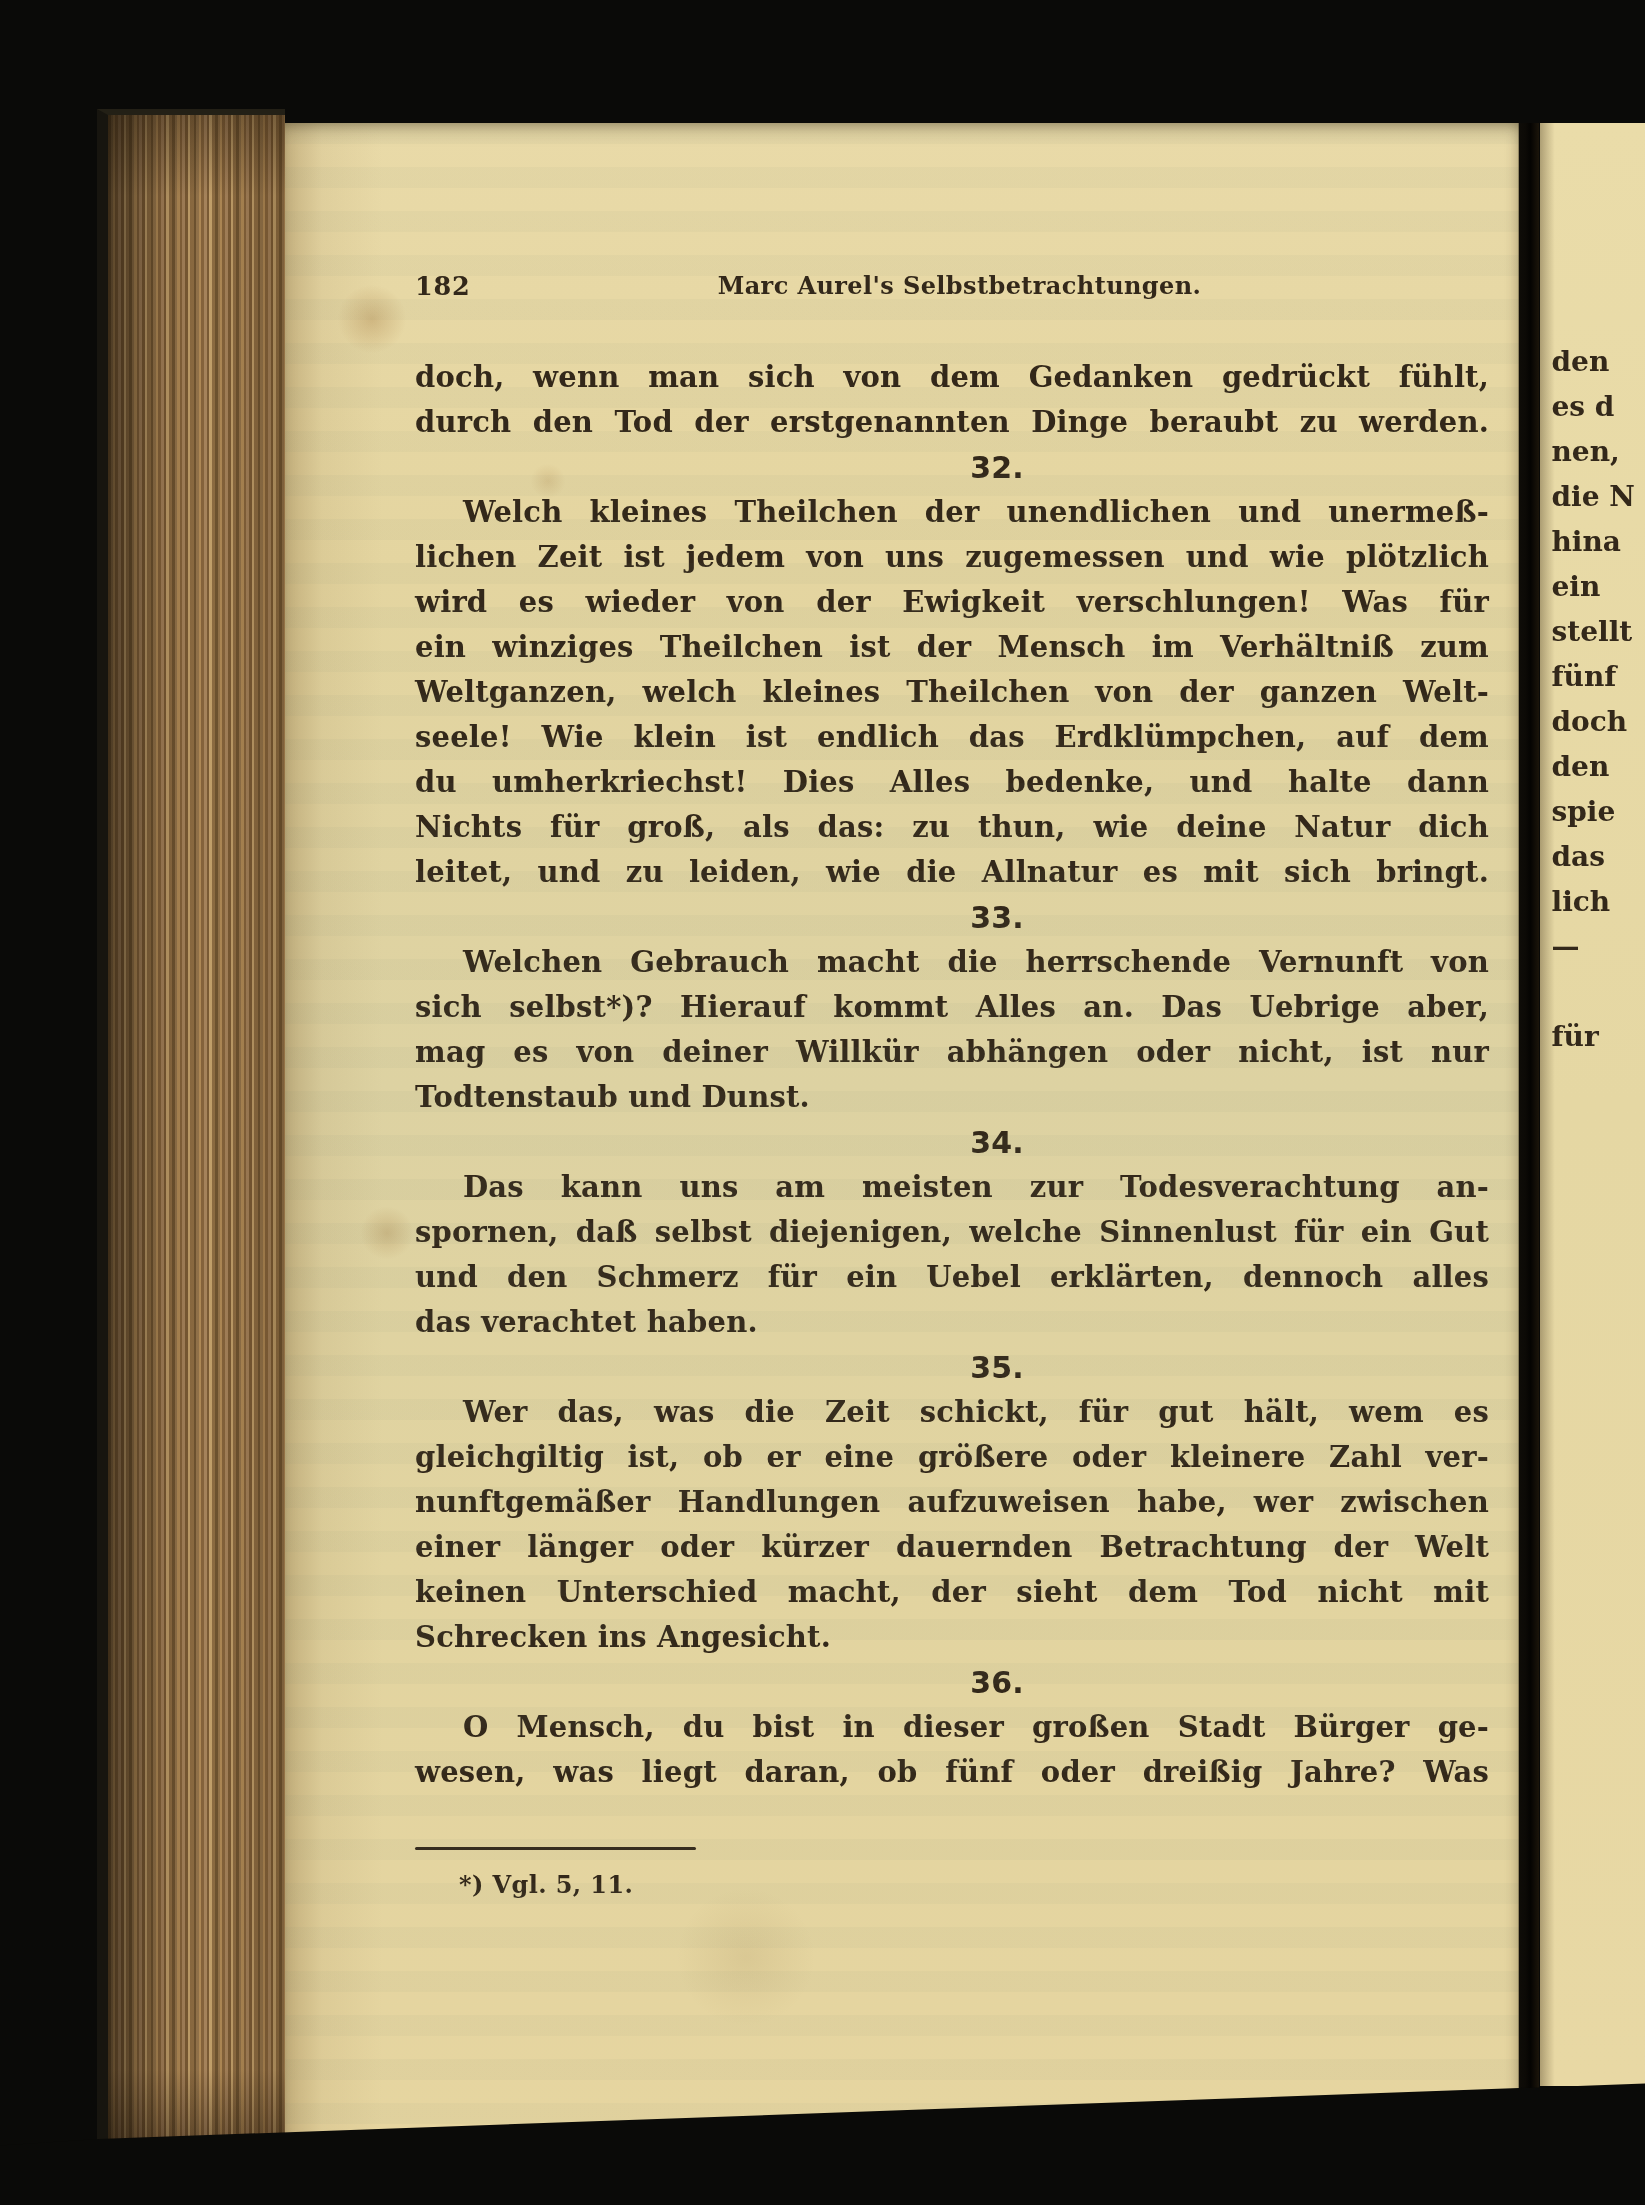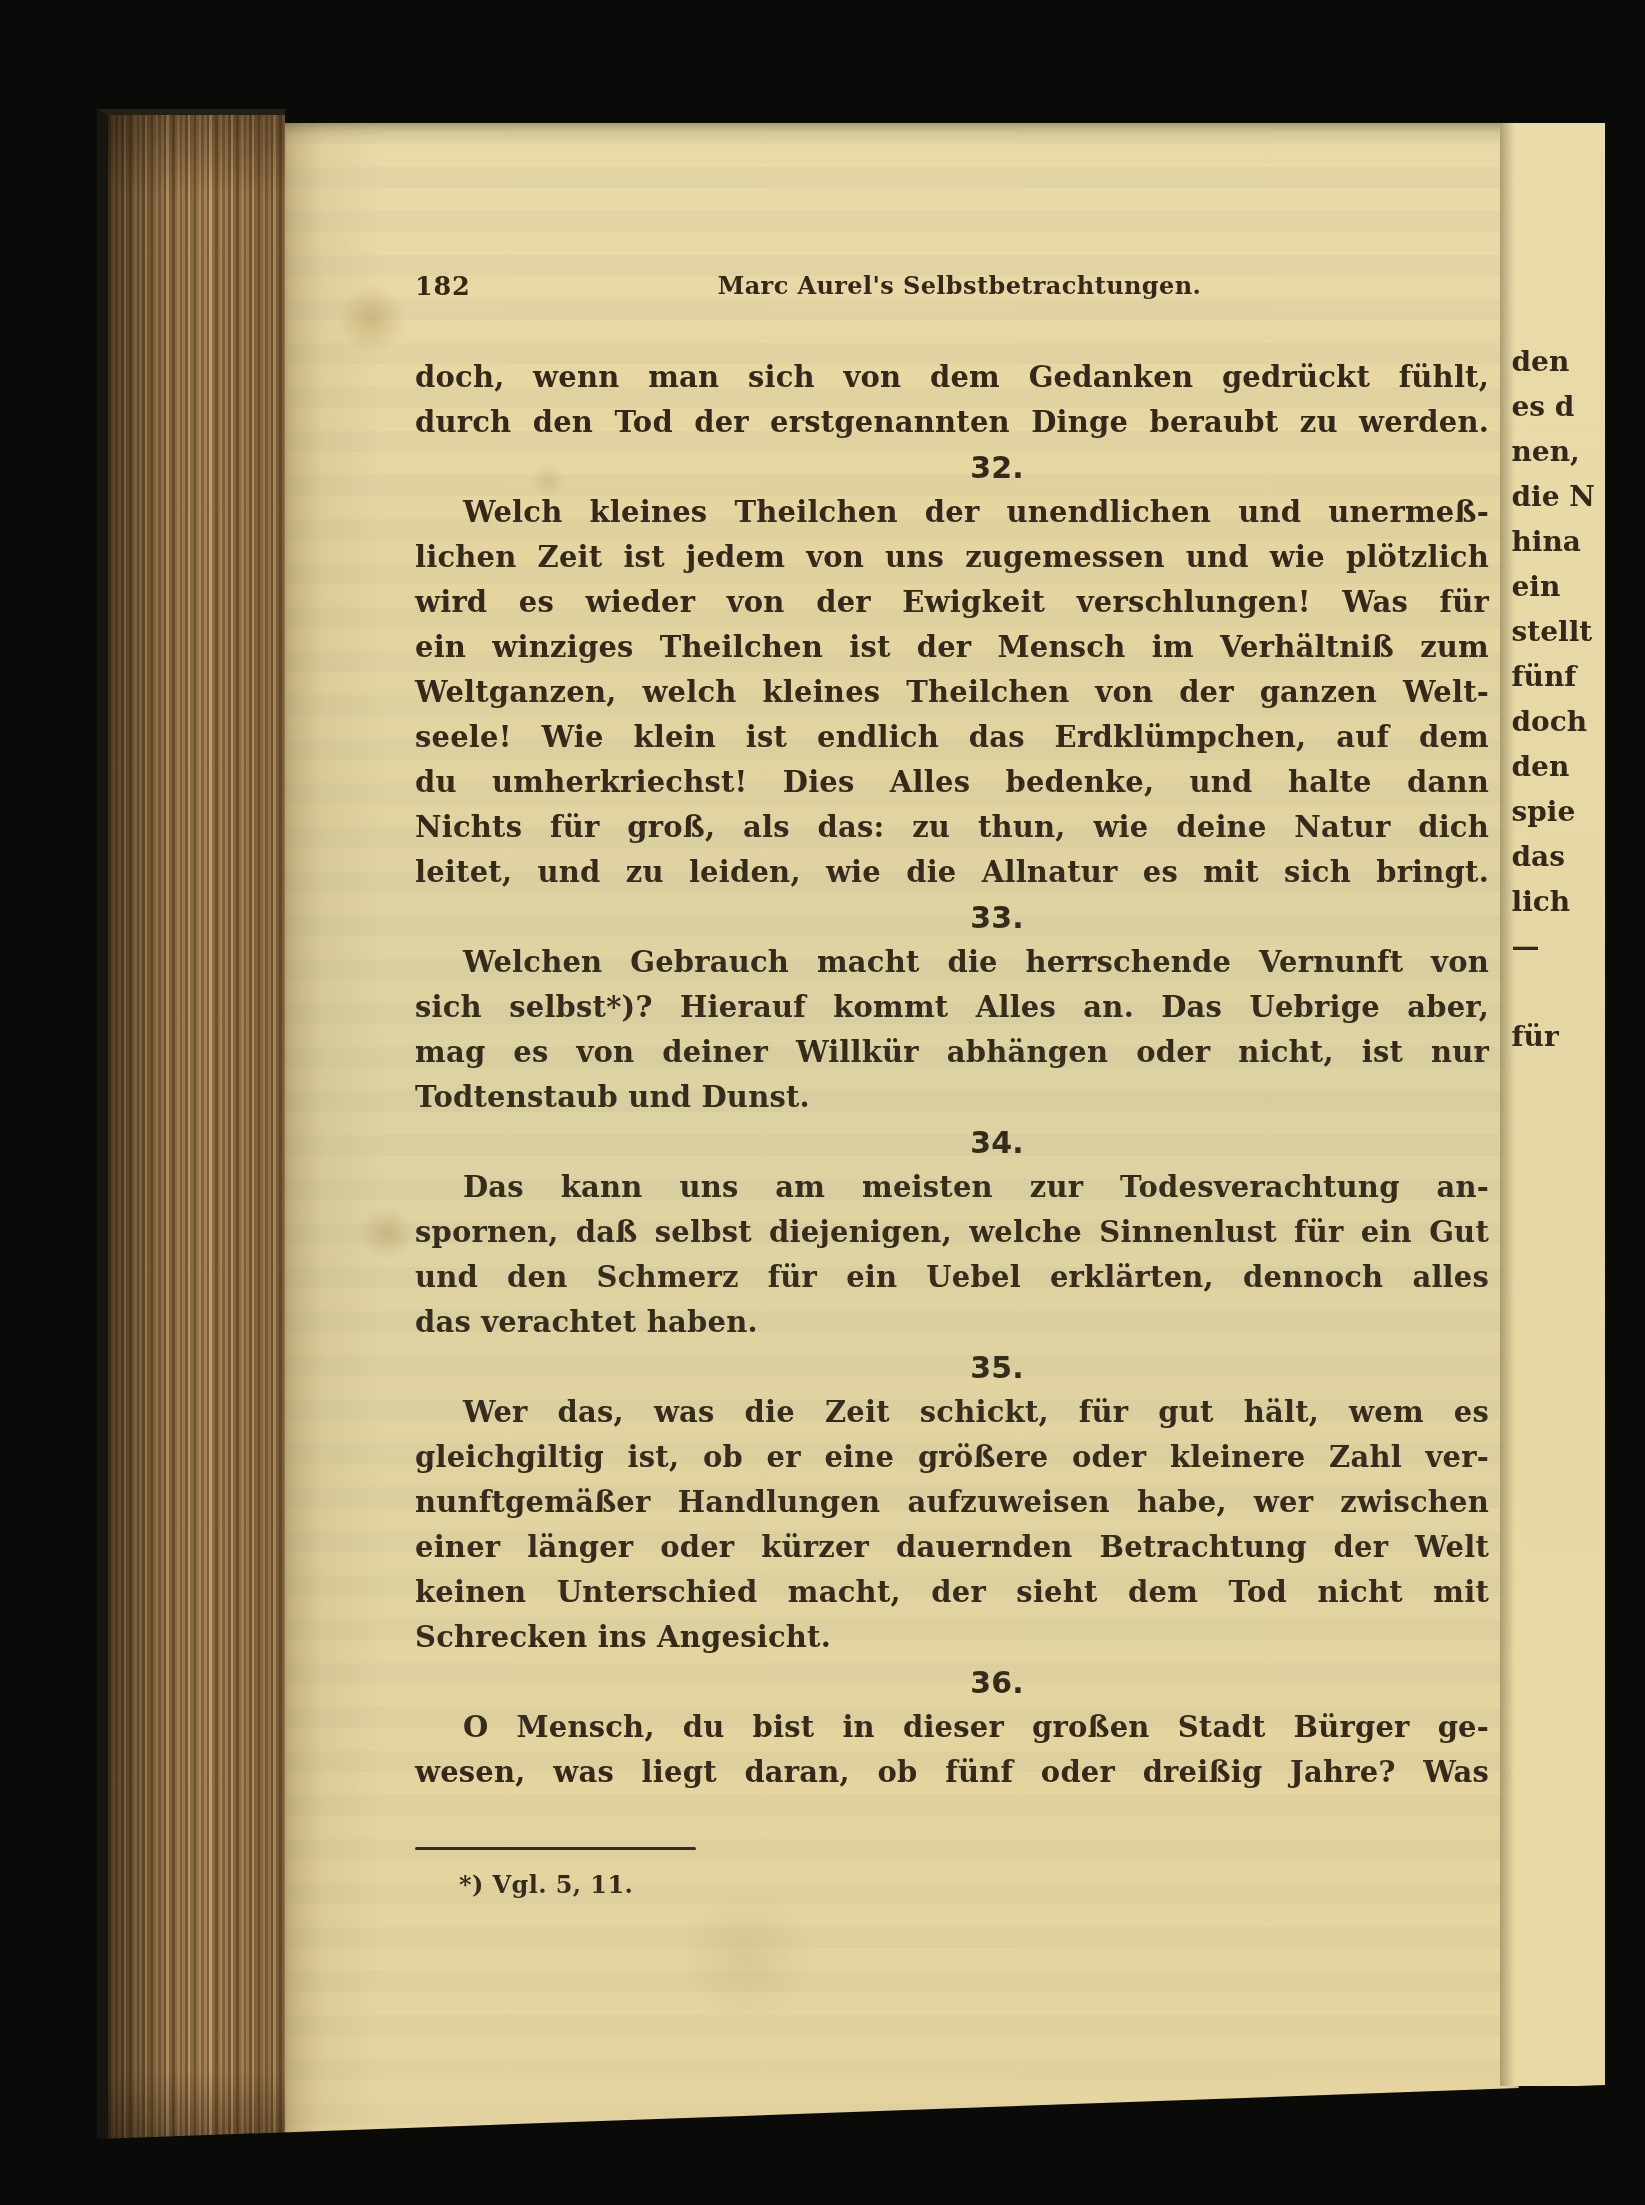--- a/index.html
+++ b/index.html
@@ -36,21 +36,21 @@
   .left-page::after{ 
     content:"";position:absolute;inset:0;
     background:repeating-linear-gradient(180deg, rgba(110,130,110,.05) 0 21.4px, rgba(0,0,0,0) 21.4px 44px);
     pointer-events:none;
   }
   .gutter{
     position:absolute;left:1518px;top:123px;width:21.4px;height:2017px;
     background:linear-gradient(90deg, rgba(30,22,10,.25) 0%, #0c0a06 35%, #050402 60%, rgba(35,26,12,.7) 100%);
   }
   .right-sliver{
-    position:absolute;left:1500px;top:123px;width:105px;height:1963px;
+    position:absolute;left:1540px;top:123px;width:105px;height:1963px;
     background:linear-gradient(90deg, rgba(60,44,18,.35) 0%, rgba(0,0,0,0) 14%), linear-gradient(180deg,#eadca9 0%,#e5d7a3 50%,#e8d8a4 100%);
     overflow:hidden;
   }
   .bottom-shadow{
     position:absolute;left:0;top:2073px;width:1645px;height:132px;
     background:#0a0a08;
     clip-path:polygon(0 55%, 6% 50%, 100% 8%, 100% 100%, 0 100%);
   }
   
   .ink{color:#33281a;}

